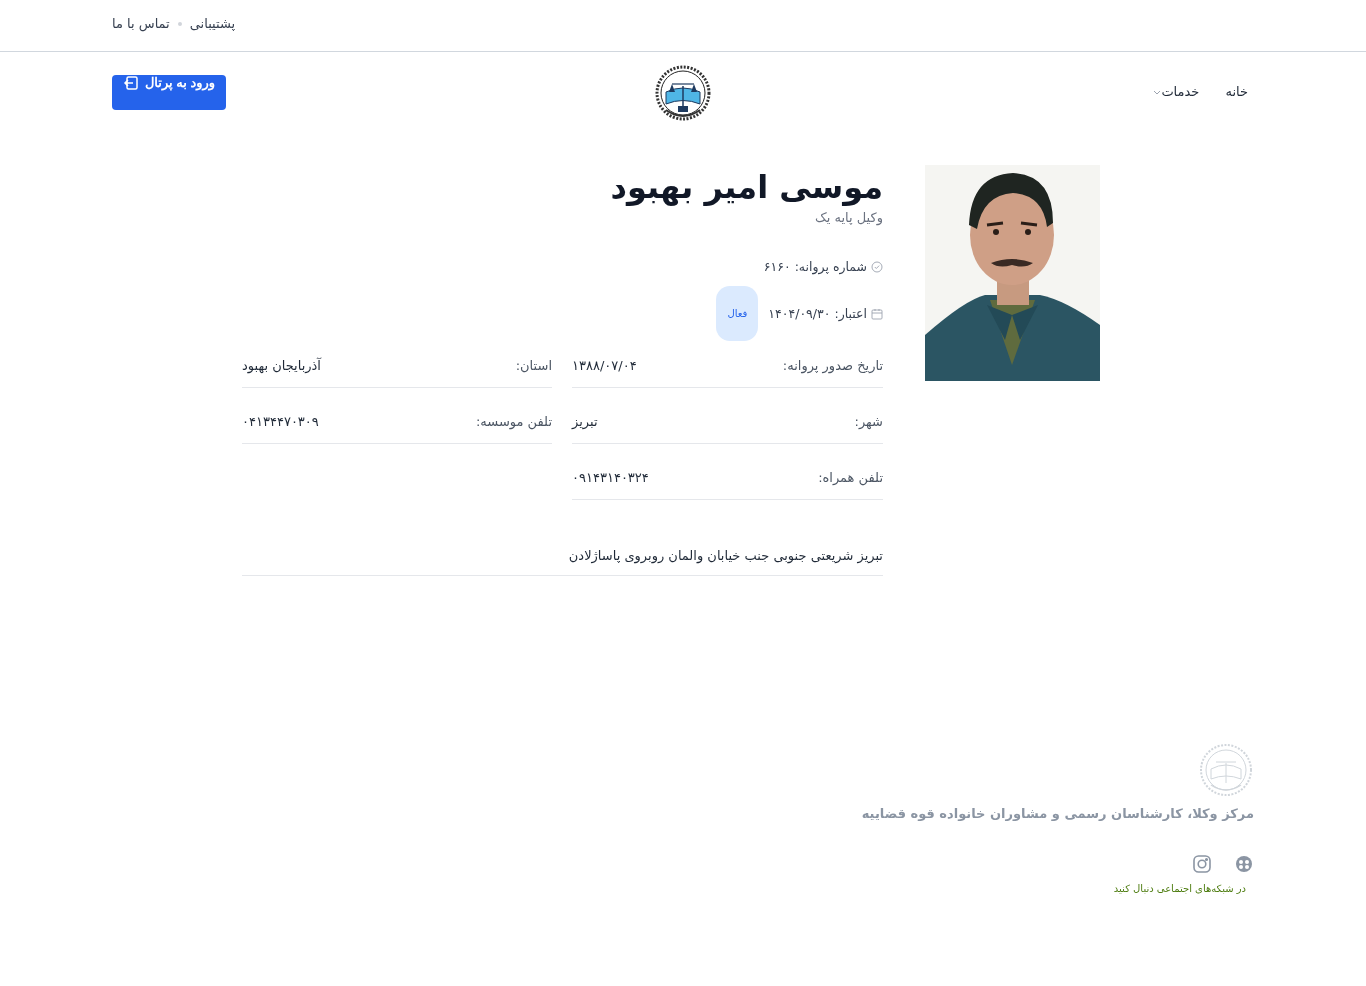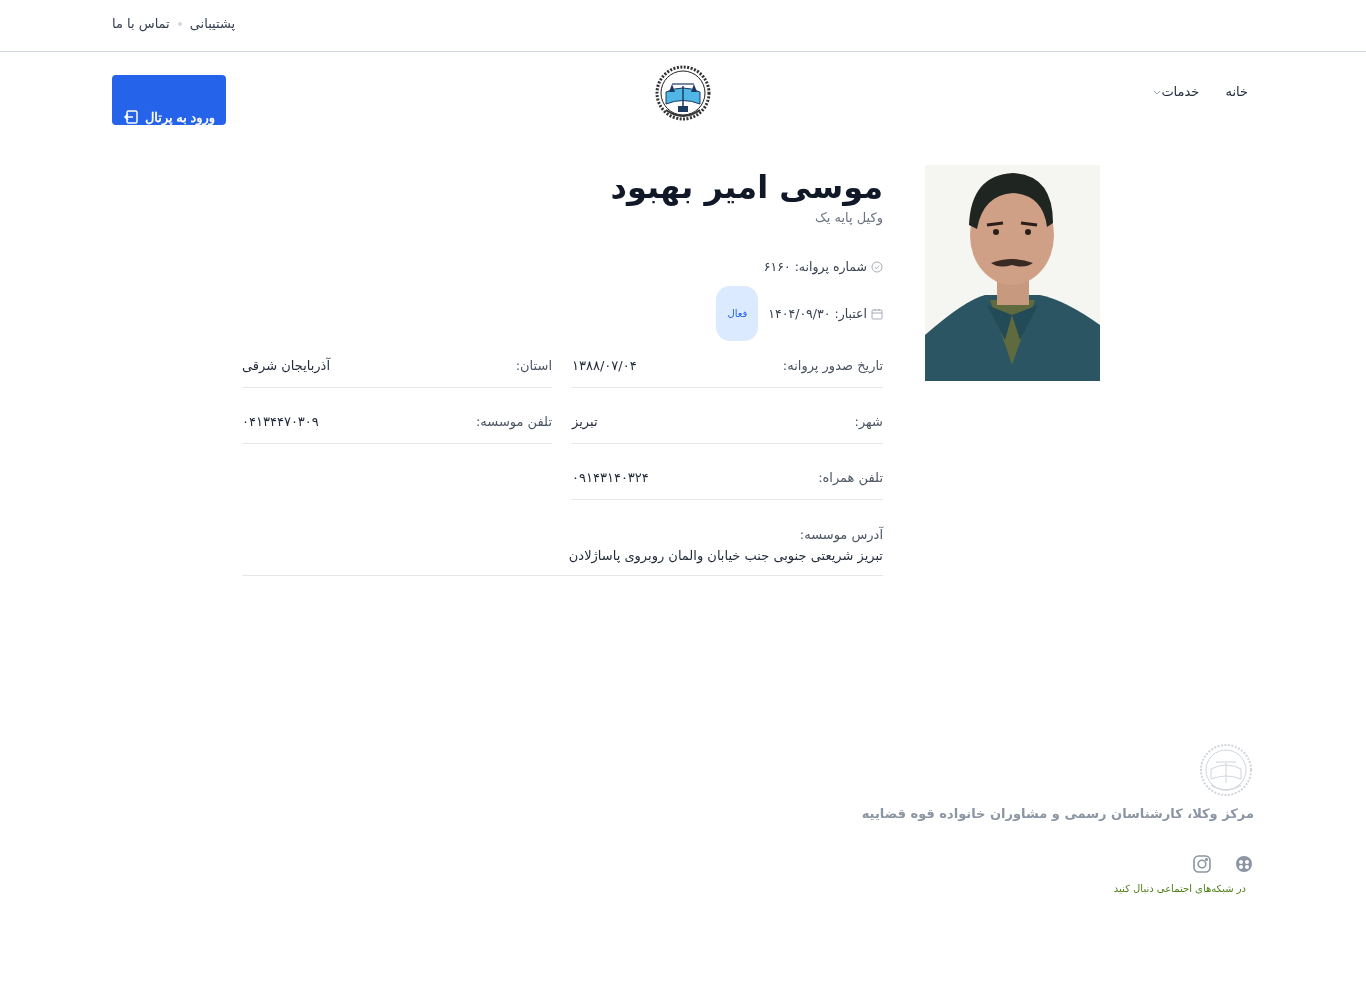--- a/index.html
+++ b/index.html
@@ -5,21 +5,21 @@
     * { box-sizing: border-box; margin: 0; padding: 0; }
     html, body { width: 1366px; height: 986px; background: #ffffff; overflow: hidden; }
     body { font-family: "DejaVu Sans", "Liberation Sans", sans-serif; color: #1f2937; direction: rtl; position: relative; }
 
     .topbar { position: absolute; top: 0; left: 0; width: 1366px; height: 52px; border-bottom: 1px solid #d1d7de; }
     .topbar-links { position: absolute; left: 112px; top: 16px; display: flex; flex-direction: row-reverse; align-items: center; gap: 8px; font-size: 13px; color: #374151; direction: ltr; }
     .topbar-links .sep { width: 4px; height: 4px; border-radius: 50%; background: #d1d5db; display: inline-block; }
     .topbar-links a { color: #374151; text-decoration: none; direction: rtl; }
 
     .navbar { position: absolute; top: 52px; left: 0; width: 1366px; height: 84px; }
-    .portal-btn { position: absolute; left: 112px; top: 23px; width: 114px; height: 50px; background: #2563eb; color: #fff; border-radius: 4px; display: flex; align-items: flex-end; justify-content: center; gap: 6px; font-size: 13px; font-weight: bold; border: none; direction: rtl; }
+    .portal-btn { position: absolute; left: 112px; top: 23px; width: 114px; height: 35px; background: #2563eb; color: #fff; border-radius: 4px; display: flex; align-items: flex-start; justify-content: center; gap: 6px; font-size: 13px; font-weight: bold; border: none; direction: rtl; }
     .portal-btn svg { width: 16px; height: 16px; }
     .logo { position: absolute; left: 654px; top: 12px; width: 58px; height: 60px; }
     .nav-right { position: absolute; right: 118px; top: 32px; display: flex; align-items: center; gap: 26px; font-size: 13px; color: #1f2937; }
     .nav-right .services { display: flex; align-items: center; }
     .nav-right .chev { width: 8px; height: 8px; }
 
     .photo { position: absolute; left: 925px; top: 165px; width: 175px; height: 216px; overflow: hidden; background: #f7f7f5; }
 
     .name { position: absolute; right: 483px; top: 168px; font-size: 32px; font-weight: bold; color: #111827; }
     .rank { position: absolute; right: 483px; top: 210px; font-size: 13px; color: #6b7280; text-align: center; }
@@ -126,37 +126,36 @@
   <span>۱۴۰۴/۰۹/۳۰</span>
   <span class="badge">فعال</span>
 </div>
 
 <div class="field col-r row1">
   <span class="lbl">تاریخ صدور پروانه:</span>
   <span class="val">۱۳۸۸/۰۷/۰۴</span>
 </div>
 <div class="field col-l row1">
   <span class="lbl">استان:</span>
-  <span class="val">آذربایجان شرقی</span>
+  <span class="val">آذربایجان بهبود</span>
 </div>
 <div class="field col-r row2">
   <span class="lbl">شهر:</span>
   <span class="val">تبریز</span>
 </div>
 <div class="field col-l row2">
   <span class="lbl">تلفن موسسه:</span>
   <span class="val">۰۴۱۳۴۴۷۰۳۰۹</span>
 </div>
 <div class="field col-r row3">
   <span class="lbl">تلفن همراه:</span>
   <span class="val">۰۹۱۴۳۱۴۰۳۲۴</span>
 </div>
 
 <div class="address">
-  <div class="lbl">آدرس موسسه:</div>
   <div class="val">تبریز شریعتی جنوبی جنب خیابان والمان روبروی پاساژلادن</div>
 </div>
 
 <svg class="footer-logo" viewBox="0 0 54 54">
   <circle cx="27" cy="27" r="25" fill="none" stroke="#7b8a99" stroke-width="2" stroke-dasharray="2 1.5"></circle>
   <circle cx="27" cy="27" r="20" fill="none" stroke="#7b8a99" stroke-width="1"></circle>
   <path d="M12 26 Q27 18 42 26 L42 36 Q27 30 12 36 Z" fill="none" stroke="#7b8a99" stroke-width="1"></path>
   <path d="M27 20 L27 40 M17 19 L37 19" stroke="#7b8a99" stroke-width="1"></path>
   <path d="M12 42 Q27 52 42 42" fill="none" stroke="#7b8a99" stroke-width="1.5"></path>
 </svg>

